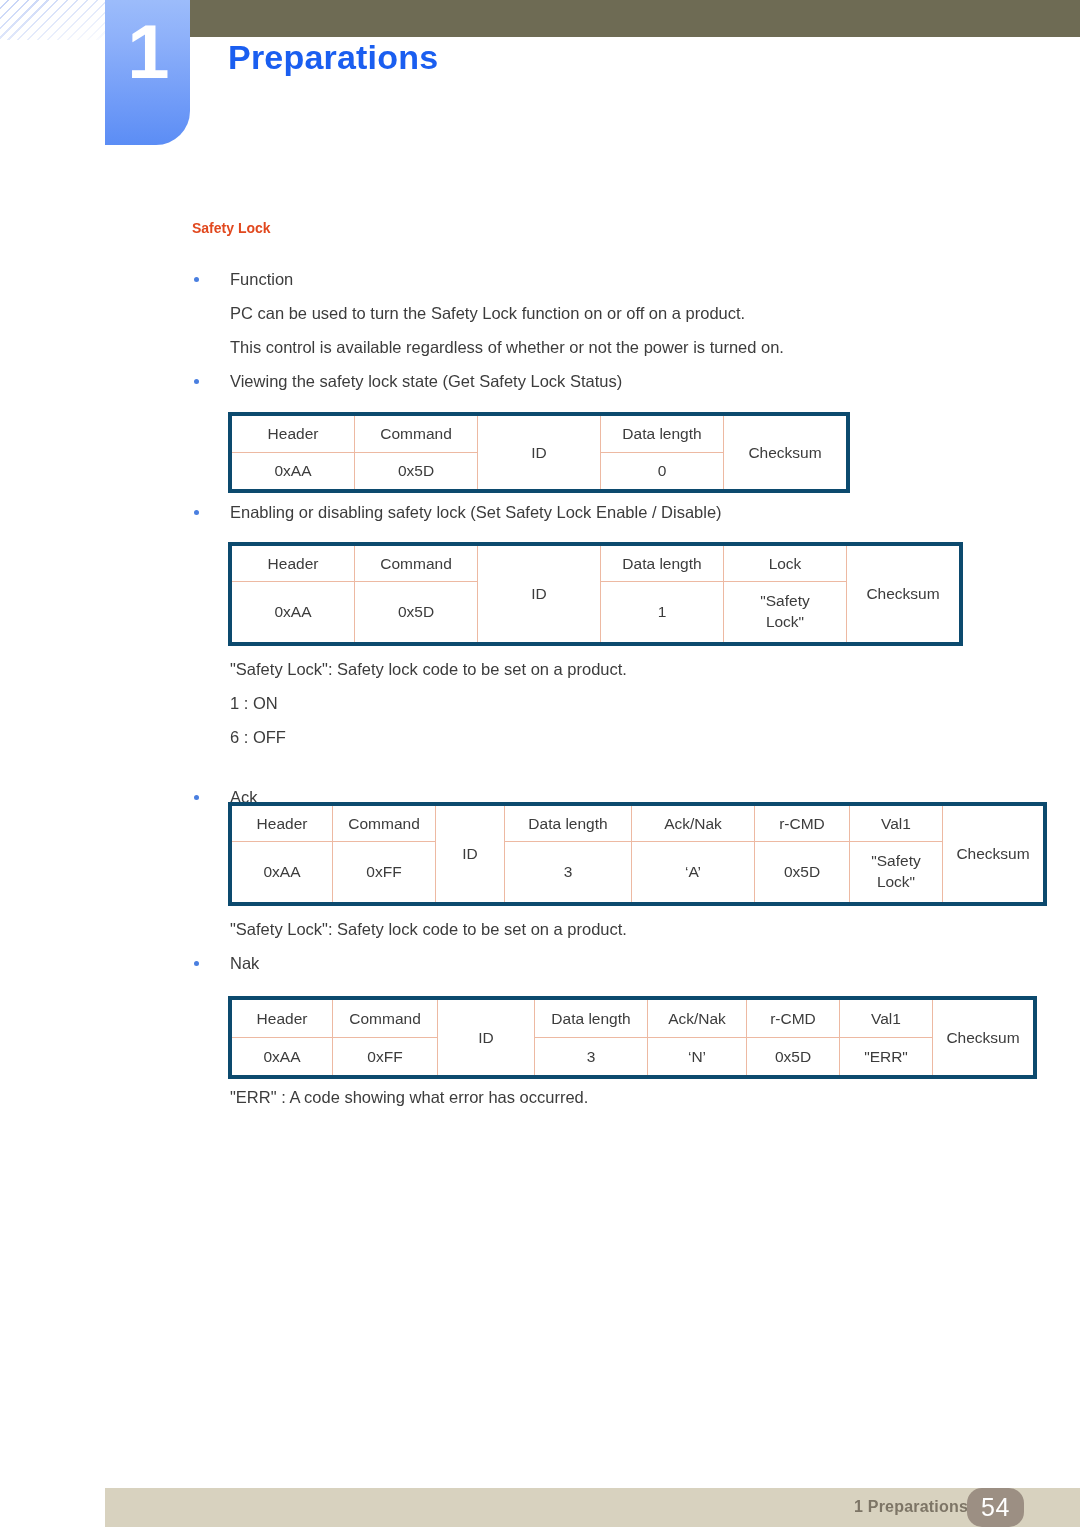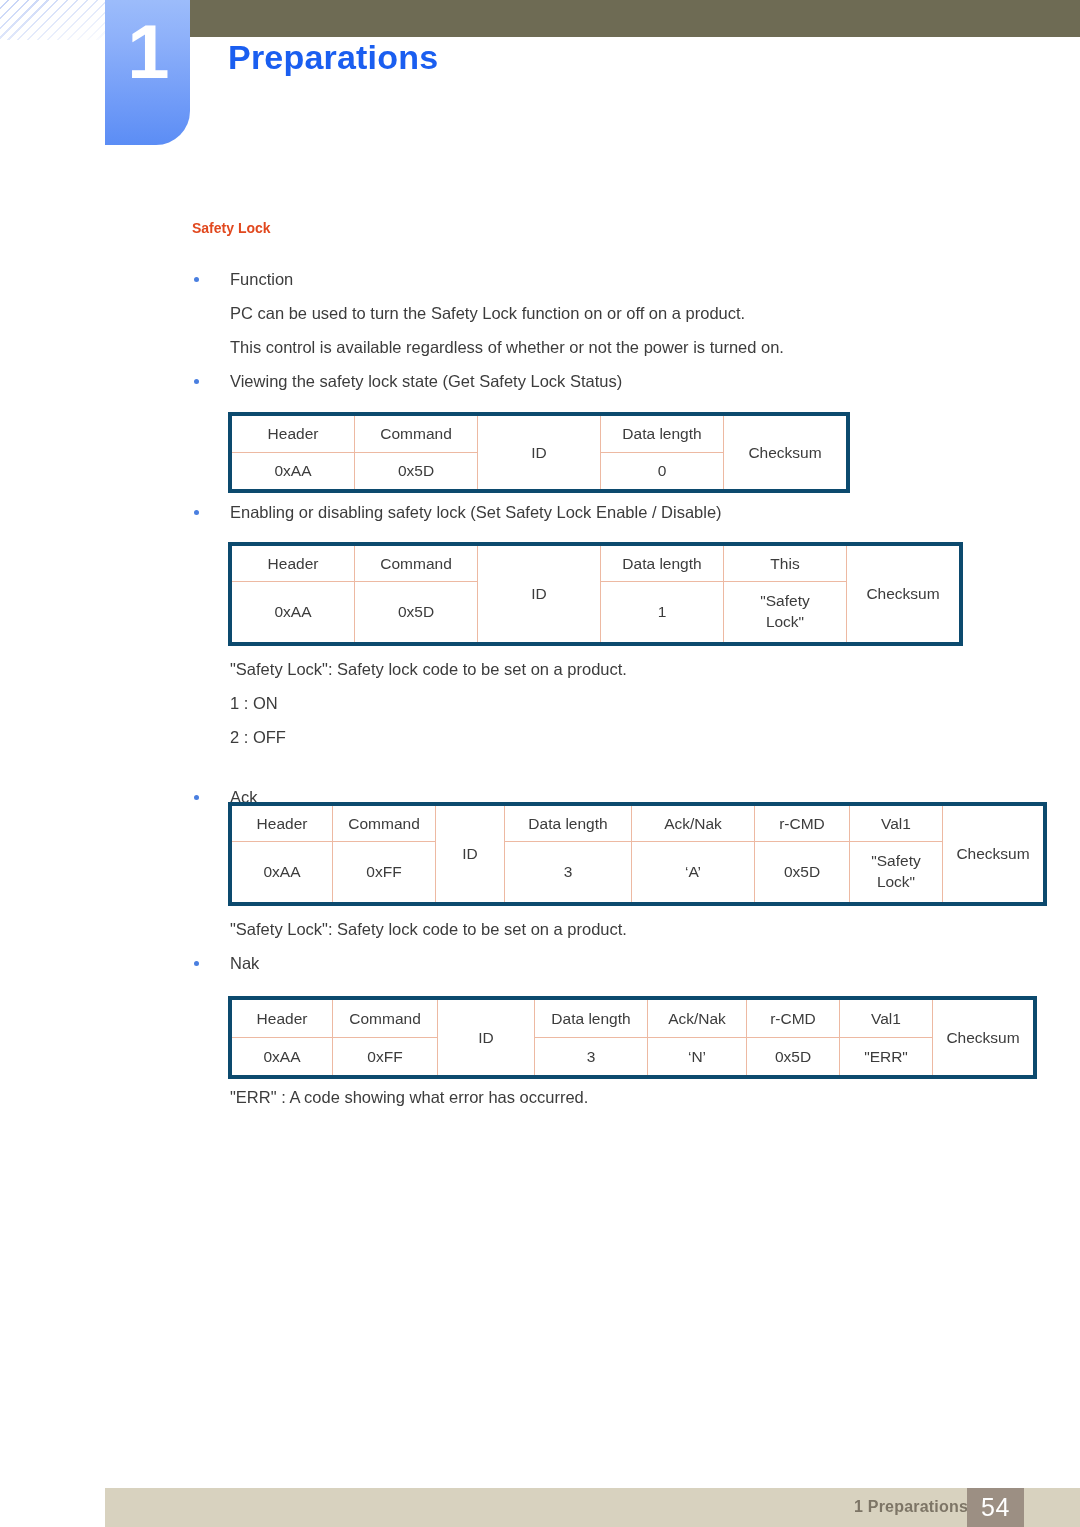--- a/index.html
+++ b/index.html
@@ -168,20 +168,21 @@
     position: absolute;
     left: 967px; top: 1488px;
     width: 57px; height: 39px;
     background: #9c8f83;
     color: #ffffff;
     font-size: 25px;
     display: flex;
     align-items: center;
     justify-content: center;
     letter-spacing: .5px;
+    border-radius: 15px;
   }
 </style>
 </head>
 <body>
 
 <div class="page">
 
   <div class="hatch"></div>
   <div class="olive-bar"></div>
   <div class="chapter-tab">
@@ -231,39 +232,39 @@
     </div>
   </div>
 
   <table class="pkt" id="tbl-set">
     <tbody>
         <tr>
       <td class="h" style="width:118px">Header</td>
       <td class="h" style="width:118px">Command</td>
       <td class="h" style="width:118px" rowspan="2">ID</td>
       <td class="h" style="width:118px">Data length</td>
-      <td class="h" style="width:118px">This</td>
+      <td class="h" style="width:118px">Lock</td>
       <td class="h" style="width:108px" rowspan="2">Checksum</td>
     </tr>
     <tr>
       <td class="v">0xAA</td>
       <td class="v">0x5D</td>
       <td class="v">1</td>
       <td class="v two-line">
         <div>"Safety</div>
         <div>Lock"</div>
       </td>
     </tr>
   </tbody>
     </table>
 
   <div class="block" style="top:652px; width:820px;">
     <div class="plain-row">"Safety Lock": Safety lock code to be set on a product.</div>
     <div class="plain-row">1 : ON</div>
-    <div class="plain-row">2 : OFF</div>
+    <div class="plain-row">6 : OFF</div>
   </div>
 
   <div class="block" style="top:780px; width:820px;">
     <div class="bullet-row">
       <span class="bullet-dot"><i></i></span>
       <span class="bullet-text">Ack</span>
     </div>
   </div>
 
   <table class="pkt" id="tbl-ack">

